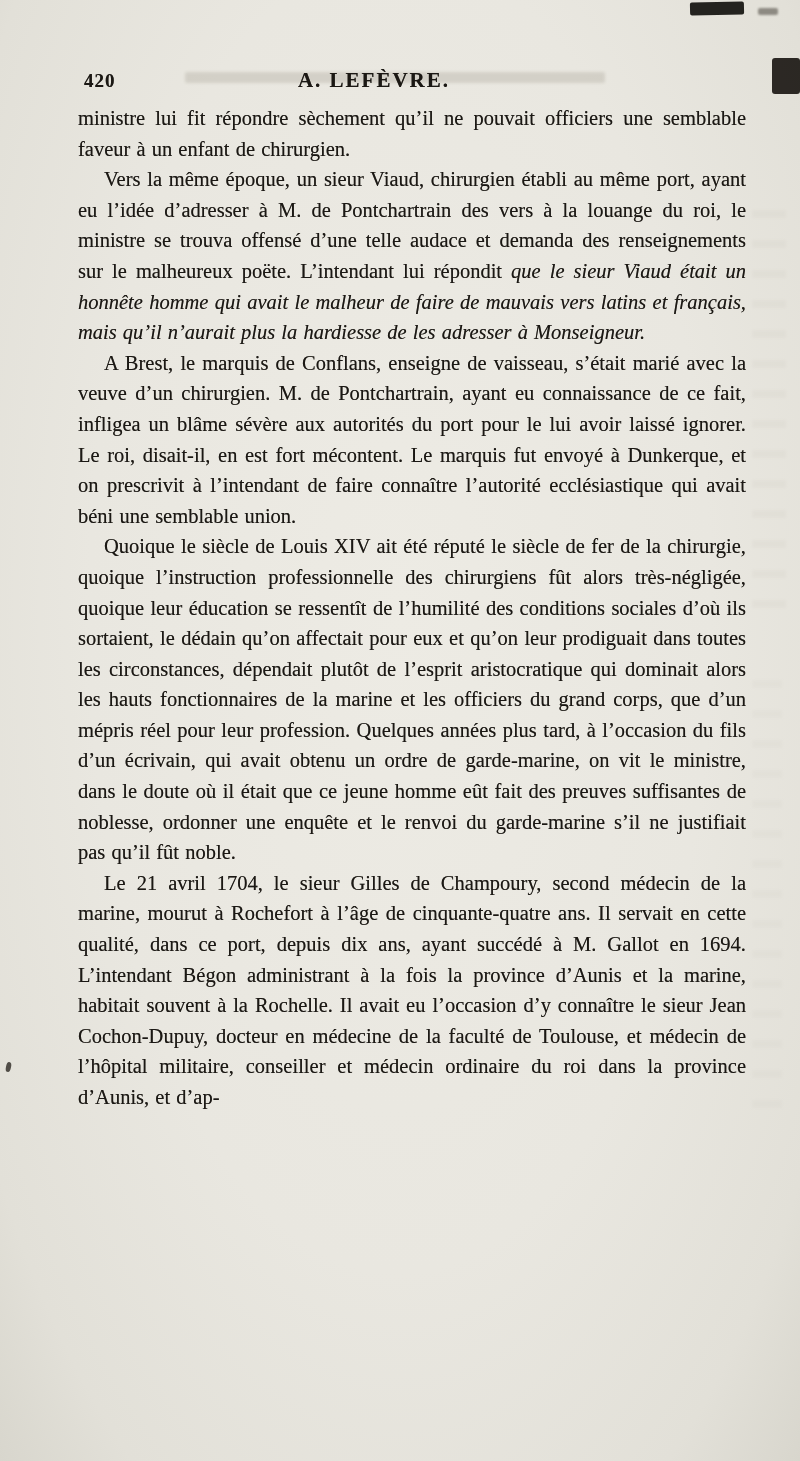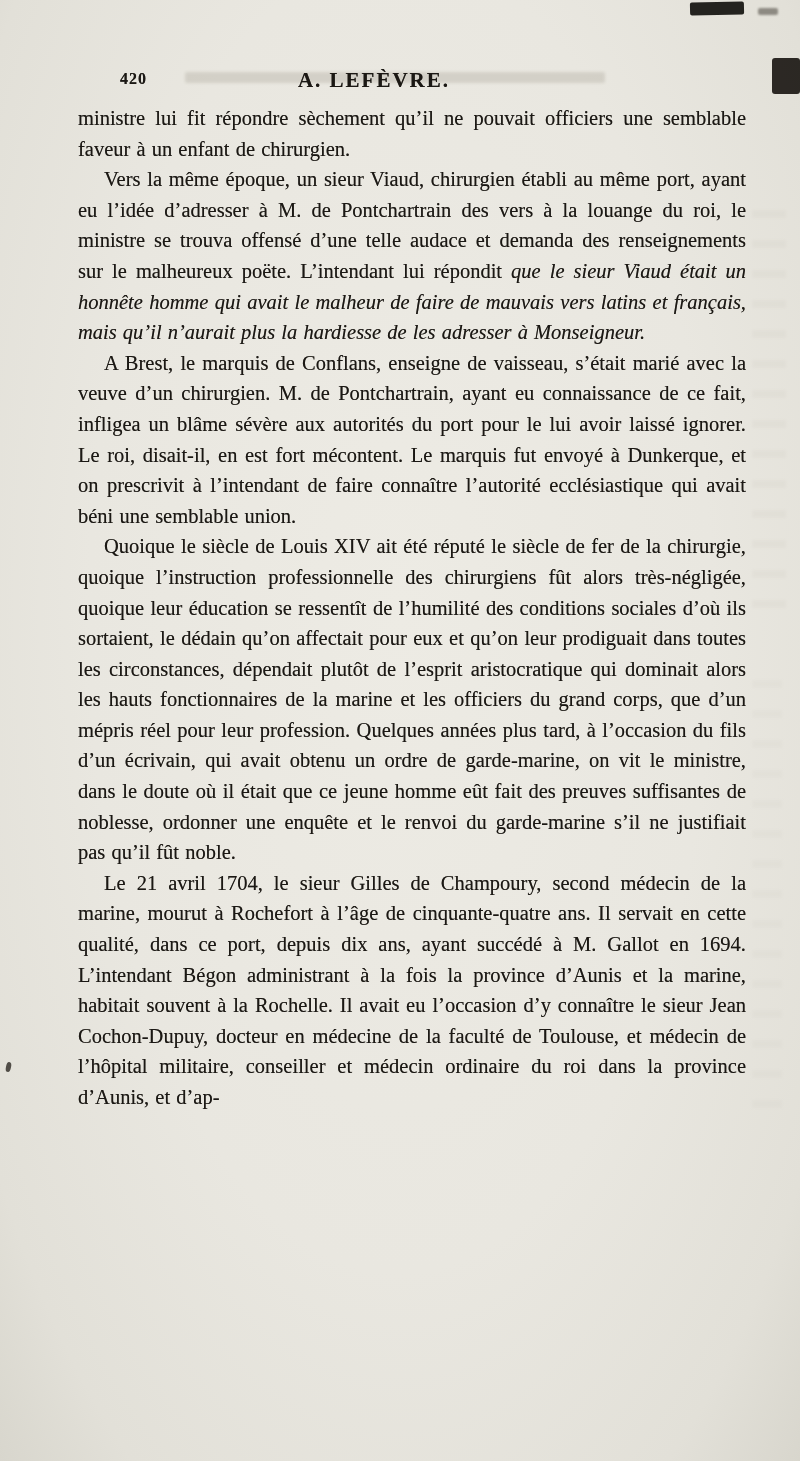--- a/index.html
+++ b/index.html
@@ -24,23 +24,22 @@
     background:repeating-linear-gradient(#b9b5aa 0 8px, transparent 8px 30px);
     opacity:.10; filter:blur(1.5px); }
   .ghost-col-2 { left:752px; top:680px; width:30px; height:430px;
     background:repeating-linear-gradient(#b9b5aa 0 8px, transparent 8px 30px);
     opacity:.08; filter:blur(1.5px); }
   .speck-1 { left:6px; top:1062px; width:5px; height:10px; background:#2c2822; border-radius:45%; transform:rotate(12deg); opacity:.8; }
 
   .header { position:absolute; left:78px; top:68px; width:668px; height:26px; }
   .pagenum {
     position:absolute; left:6px; top:2px;
-    font-size:16px; font-weight:bold; letter-spacing:1px;
+    font-size:19px; font-weight:bold; letter-spacing:1px;
     text-shadow:0 0 .4px rgba(25,21,16,.6);
-    margin-left:36px;
   }
   .running-title {
     display:block; text-align:center; transform:translateX(-38px);
     font-size:21px; font-weight:bold; letter-spacing:2px;
     text-shadow:0 0 .4px rgba(25,21,16,.6);
   }
 
   .body-block {
     position:absolute; left:78px; top:103px; width:668px;
     font-size:20.5px; line-height:30.6px;

